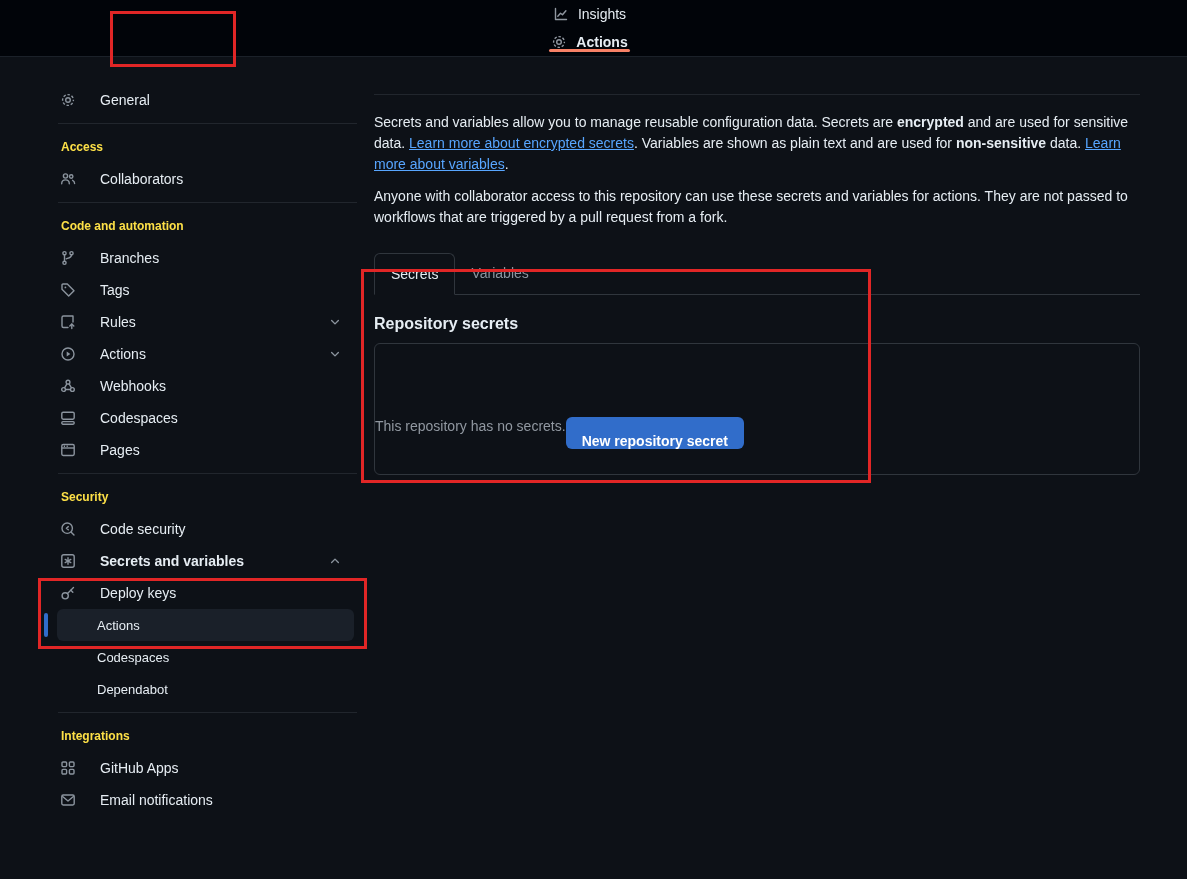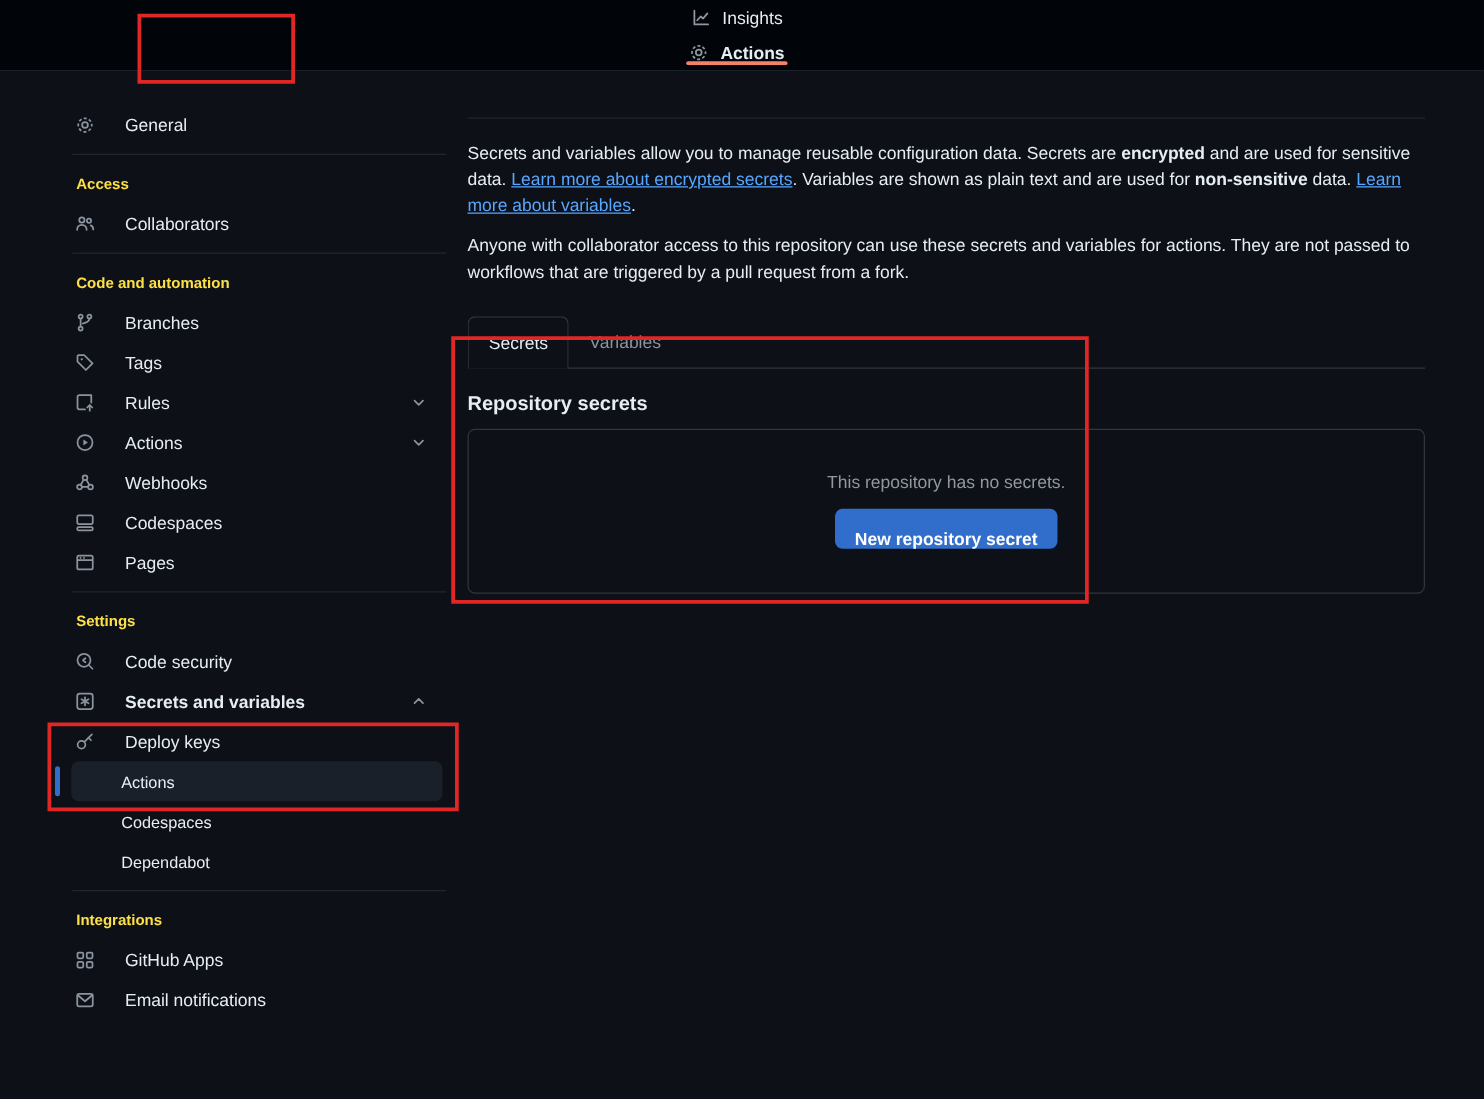--- a/index.html
+++ b/index.html
@@ -72,21 +72,21 @@
   .tab.active {
     color: #e6edf3; background: var(--page-bg, #0d1117);
     border: 1px solid #30363d; border-bottom: 1px solid var(--page-bg, #0d1117);
     border-radius: 6px 6px 0 0; margin-bottom: -1px;
   }
 
   .section-heading { margin-top: 18px; font-size: 16px; font-weight: bold; line-height: 22px; }
 
   .empty-box {
     margin-top: 8px; height: 132px; border: 1px solid #30363d; border-radius: 6px;
-    display: flex; flex-direction: column; align-items: center; padding-top: 33px;
+    display: flex; align-items: center; padding-top: 33px;
   }
   .empty-msg { color: #9198a1; }
   .primary-btn {
     margin-top: 14px; height: 32px; padding: 16px 16px; border: none; border-radius: 6px;
     background: var(--button-blue, #316dca); color: #ffffff; font-weight: bold;
     font-size: 14px; font-family: inherit; cursor: pointer;
   }
 
   
   .annotation {
@@ -237,21 +237,21 @@
         <svg width="16" height="16" viewBox="0 0 16 16" fill="none" stroke="currentColor" stroke-width="1.4">
           <rect x="1.8" y="2.5" width="12.4" height="11" rx="1.4"></rect>
           <path d="M1.8 6h12.4"></path>
           <path d="M3.8 4.3h1.2M6.6 4.3h1.2"></path>
         </svg>
       </span>
     <span class="slabel">Pages</span>
   </div>
 
   <div class="sdivider"></div>
-  <div class="shead">Settings</div>
+  <div class="shead">Security</div>
 
   <div class="srow">
     <span class="sicon">
         <svg width="16" height="16" viewBox="0 0 16 16" fill="none" stroke="currentColor" stroke-width="1.4" stroke-linecap="round" stroke-linejoin="round">
           <circle cx="7.2" cy="7.2" r="5.2"></circle>
           <path d="M8.3 5.6L6.4 7.2l1.9 1.6"></path>
           <path d="M11.2 11.2L14 14"></path>
         </svg>
       </span>
     <span class="slabel">Code security</span>

